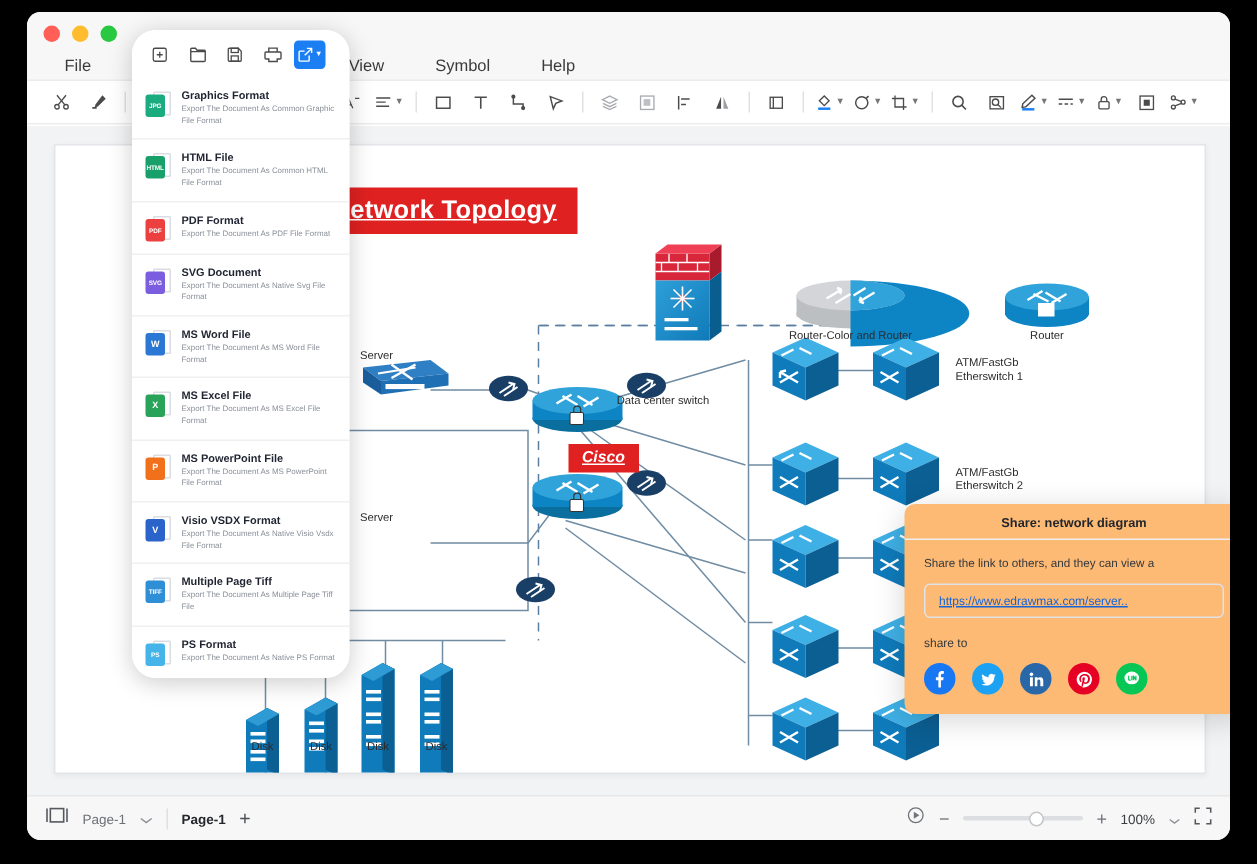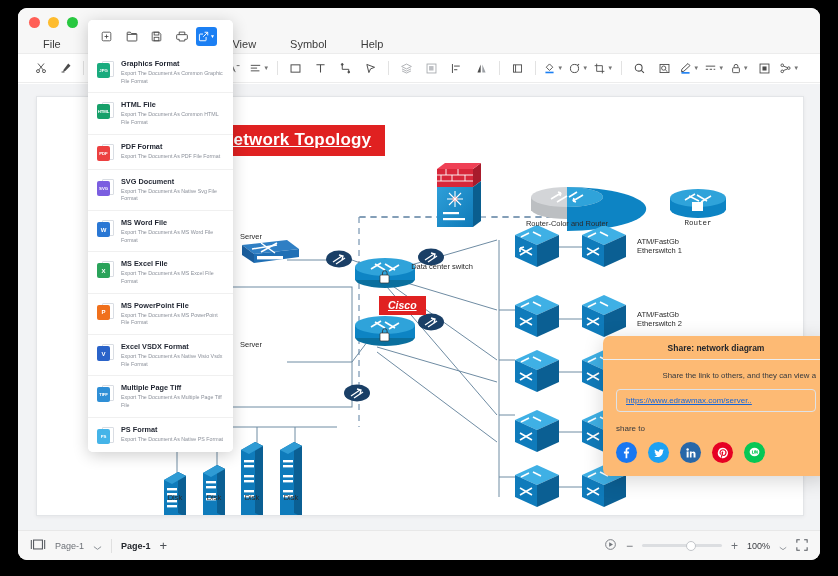--- a/index.html
+++ b/index.html
@@ -135,21 +135,21 @@
     padding: 3px 9px 4px 9px;
     text-decoration: underline;
   }
 
   
   .export-pop {
     position: absolute;
     left: 70px; top: 12px;
     width: 145px;
     background: #ffffff;
-    border-radius: 5px;
+    border-radius: 16px;
     box-shadow: 0 3px 16px rgba(0,0,0,0.20);
     overflow: hidden;
     z-index: 40;
   }
   .export-icons {
     display: flex; align-items: center;
     height: 32px;
     padding: 0 8px;
     gap: 4px;
     background: #fff;
@@ -219,21 +219,21 @@
   .share-head {
     height: 24px;
     display: flex; align-items: center; justify-content: center;
     font-size: 8.5px; font-weight: bold; color: #23262c;
     border-bottom: 1px solid #eceef0;
     padding: 0 10px;
   }
   .share-body { padding: 11px 13px 13px 13px; }
   .share-desc {
     font-size: 7.8px; color: #35383d; margin-bottom: 9px;
-    white-space: nowrap; overflow: hidden; text-align: right;
+    white-space: nowrap; overflow: hidden;
   }
   .share-link-box {
     height: 23px;
     border: 1px solid #dfe2e6;
     border-radius: 4px;
     display: flex; align-items: center;
     padding: 0 9px;
     margin-bottom: 12px;
     overflow: hidden;
   }
@@ -817,21 +817,21 @@
           </svg>
 
           <div class="title-banner">
             <span>Network Topology</span>
           </div>
 
           <div class="cisco-badge" style="left:342px;top:199px;font-style:italic;">Cisco</div>
 
           <div class="node-label" style="left:370px;top:133px;width:70px;margin-top:32px;">Data center switch</div>
           <div class="node-label" style="left:475px;top:122px;width:110px;">Router-Color and Router</div>
-          <div class="node-label" style="left:633px;top:122px;width:56px;font-family:Liberation Mono, monospace;">Router</div>
+          <div class="node-label" style="left:633px;top:122px;width:56px;">Router</div>
           <div class="node-label" style="left:600px;top:140px;width:80px;text-align:left;">ATM/FastGb
 Etherswitch 1</div>
           <div class="node-label" style="left:600px;top:213px;width:80px;text-align:left;">ATM/FastGb
 Etherswitch 2</div>
           <div class="node-label" style="left:192px;top:135px;width:44px;">Server</div>
           <div class="node-label" style="left:192px;top:243px;width:44px;">Server</div>
           <div class="node-label" style="left:120px;top:396px;width:36px;">Disk</div>
           <div class="node-label" style="left:159px;top:396px;width:36px;">Disk</div>
           <div class="node-label" style="left:197px;top:396px;width:36px;">Disk</div>
           <div class="node-label" style="left:236px;top:396px;width:36px;">Disk</div>
@@ -1003,21 +1003,21 @@
             <div class="export-desc">Export The Document As MS PowerPoint File Format</div>
           </div>
         </div>
 
         <div class="export-row">
           <div class="fmt-icon">
             <div class="back"></div>
             <div class="front" style="background:#2a63c9;font-size:6px;">V</div>
           </div>
           <div class="export-text">
-            <div class="export-title">Excel VSDX Format</div>
+            <div class="export-title">Visio VSDX Format</div>
             <div class="export-desc">Export The Document As Native Visio Vsdx File Format</div>
           </div>
         </div>
 
         <div class="export-row">
           <div class="fmt-icon">
             <div class="back"></div>
             <div class="front" style="background:#2f8fd6;">TIFF</div>
           </div>
           <div class="export-text">

